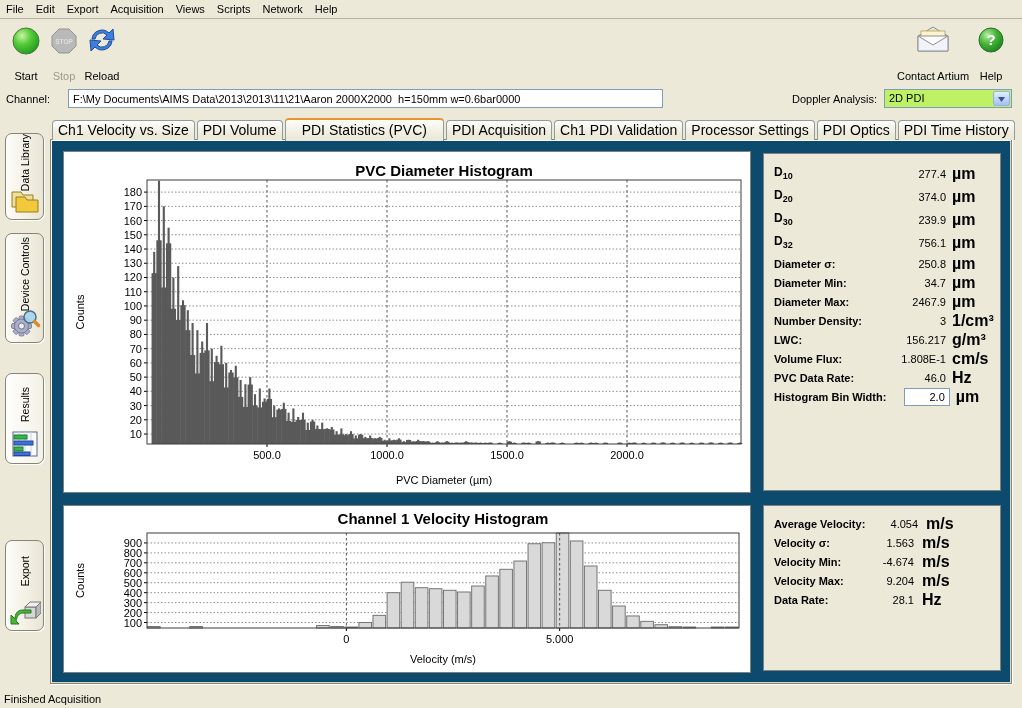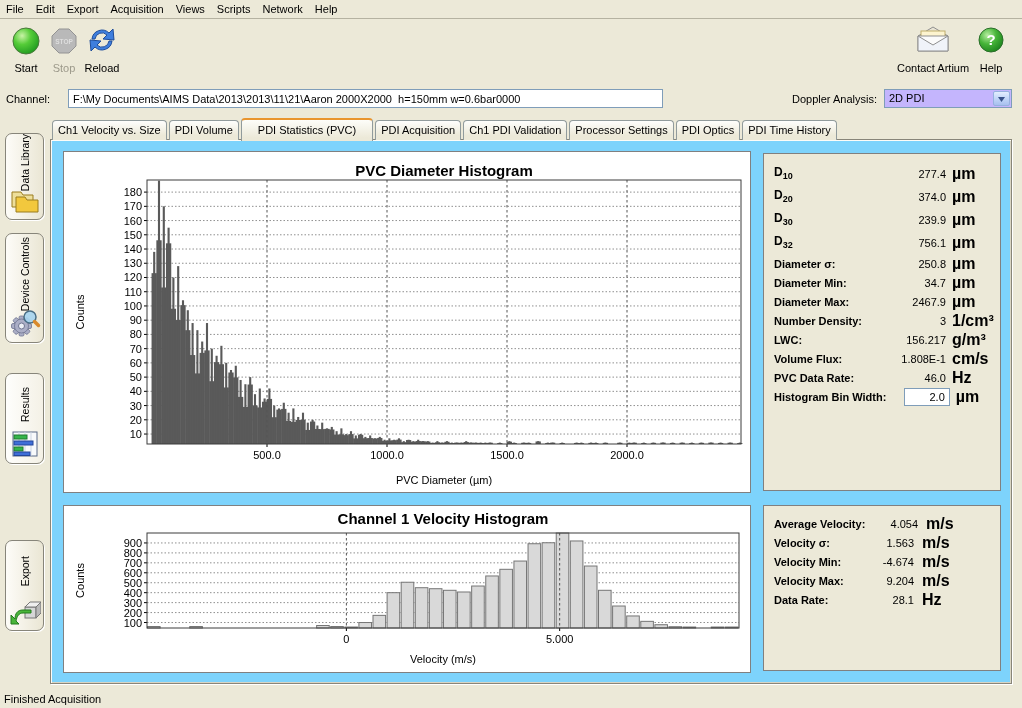--- a/index.html
+++ b/index.html
@@ -2,38 +2,38 @@
 <html><head>
 <meta charset="utf-8">
 <style>
 * { margin:0; padding:0; box-sizing:border-box; }
 html,body { width:1022px; height:708px; }
 body { position:relative; background:#ece9d8; font-family:"Liberation Sans",sans-serif; font-size:11px; color:#000; overflow:hidden; }
 .menubar { position:absolute; left:0; top:0; width:100%; height:19px; border-bottom:1px solid #b5b2a1; display:flex; align-items:center; }
 .menu-item { padding:2px 6px; }
 .tbtn { position:absolute; top:24px; text-align:center; }
 .tbtn .ticon { display:block; height:36px; }
-.tbtn .tlabel { display:block; margin-top:2px; white-space:nowrap; }
+.tbtn .tlabel { display:block; margin-top:10px; white-space:nowrap; }
 .tlabel.disabled { color:#9d9a8b; }
 .loclabel { position:absolute; left:6px; top:93px; }
 .locinput { position:absolute; left:68px; top:89px; width:595px; height:19px; background:#fff; border:1px solid #7f9db9; font-family:"Liberation Sans",sans-serif; font-size:11px; padding:1px 4px 0 4px; }
 .doplabel { position:absolute; left:792px; top:93px; }
-.dopselect { position:absolute; left:884px; top:89px; width:128px; height:19px; background:#c4b5fd; border:1px solid #7f9db9; }
+.dopselect { position:absolute; left:884px; top:89px; width:128px; height:19px; background:#bef264; border:1px solid #7f9db9; }
 .dopselect .dval { position:absolute; left:4px; top:2px; }
 .dopselect .dbtn { position:absolute; right:1px; top:1px; width:17px; height:15px; background:linear-gradient(#e3eefe,#c2d6f8 50%,#a8c0ef); border:1px solid #96b1e0; border-radius:2px; text-align:center; }
 .dopselect .dbtn svg { margin-top:5px; }
 .side-tab { position:absolute; left:5px; width:39px; background:linear-gradient(to right,#fdfcf8,#eae6d4); border:1px solid #87857a; border-radius:7px; box-shadow:1px 1px 0 #fff; }
 .side-tab .vlabel { position:absolute; top:5px; bottom:33px; left:0; right:0; display:flex; justify-content:center; align-items:center; }
 .side-tab .vlabel span { writing-mode:vertical-rl; transform:rotate(180deg); white-space:nowrap; font-size:10.5px; }
 .side-tab .sicon { position:absolute; bottom:2px; left:50%; transform:translateX(-50%); }
 .tabs { position:absolute; left:52px; top:116px; height:24px; display:flex; align-items:flex-end; z-index:3; }
-.tab { height:20px; line-height:18px; padding:0 5px; font-size:11px; background:linear-gradient(#fefefc,#ece9d8 75%); border:1px solid #919b9c; border-bottom:none; border-radius:4px 4px 0 0; margin-right:2px; position:relative; }
+.tab { height:20px; line-height:18px; padding:0 5px; font-size:14px; background:linear-gradient(#fefefc,#ece9d8 75%); border:1px solid #919b9c; border-bottom:none; border-radius:4px 4px 0 0; margin-right:2px; position:relative; }
 .tab.active { height:23px; line-height:21px; padding:0 16px; border-top:2px solid #e9952e; margin-bottom:-1px; z-index:4; background:linear-gradient(#fdfdf9,#ece9d8 85%); }
 .side-tab.active { background:linear-gradient(to right,#fefefc,#f4f1e6); }
-.container { position:absolute; left:50px; top:139px; width:962px; height:545px; background:#7dd3fc; border:1px solid #888579; box-shadow:inset 1px 1px 0 #fdfcf7, inset -1px -1px 0 #d9d5c3, 1px 1px 0 #fff; }
+.container { position:absolute; left:50px; top:139px; width:962px; height:545px; background:#0c4a6e; border:1px solid #888579; box-shadow:inset 1px 1px 0 #fdfcf7, inset -1px -1px 0 #d9d5c3, 1px 1px 0 #fff; }
 .panel-white { position:absolute; background:#fff; border:1px solid #808080; }
 .p1 { left:12px; top:11px; width:688px; height:342px; }
 .p2 { left:12px; top:365px; width:688px; height:168px; }
 .panel-stats { position:absolute; background:#ece9d8; border:1px solid #808080; padding-top:8px; }
 .s1 { left:712px; top:13px; width:238px; height:338px; }
 .s2 { left:712px; top:365px; width:238px; height:166px; }
 .srow { display:flex; align-items:center; height:19px; padding:0 8px 0 10px; font-weight:bold; white-space:nowrap; }
 .srow.dsub { height:23px; font-size:12px; }
 .slabel { flex:1; }
 sub { font-size:9px; }

